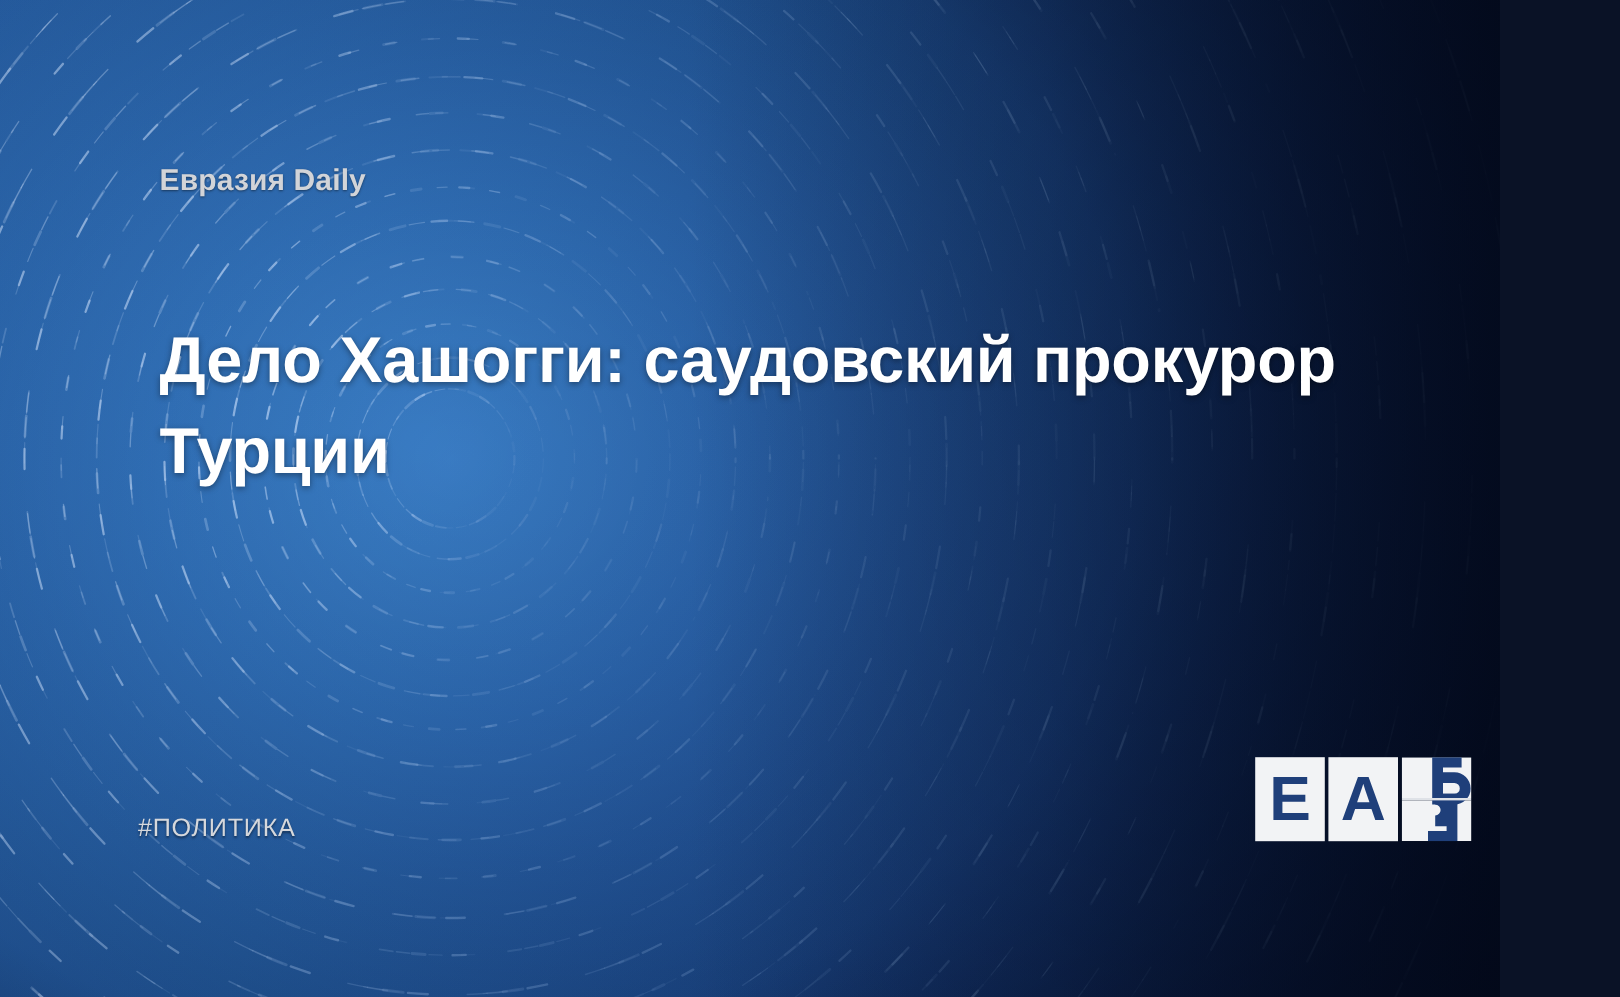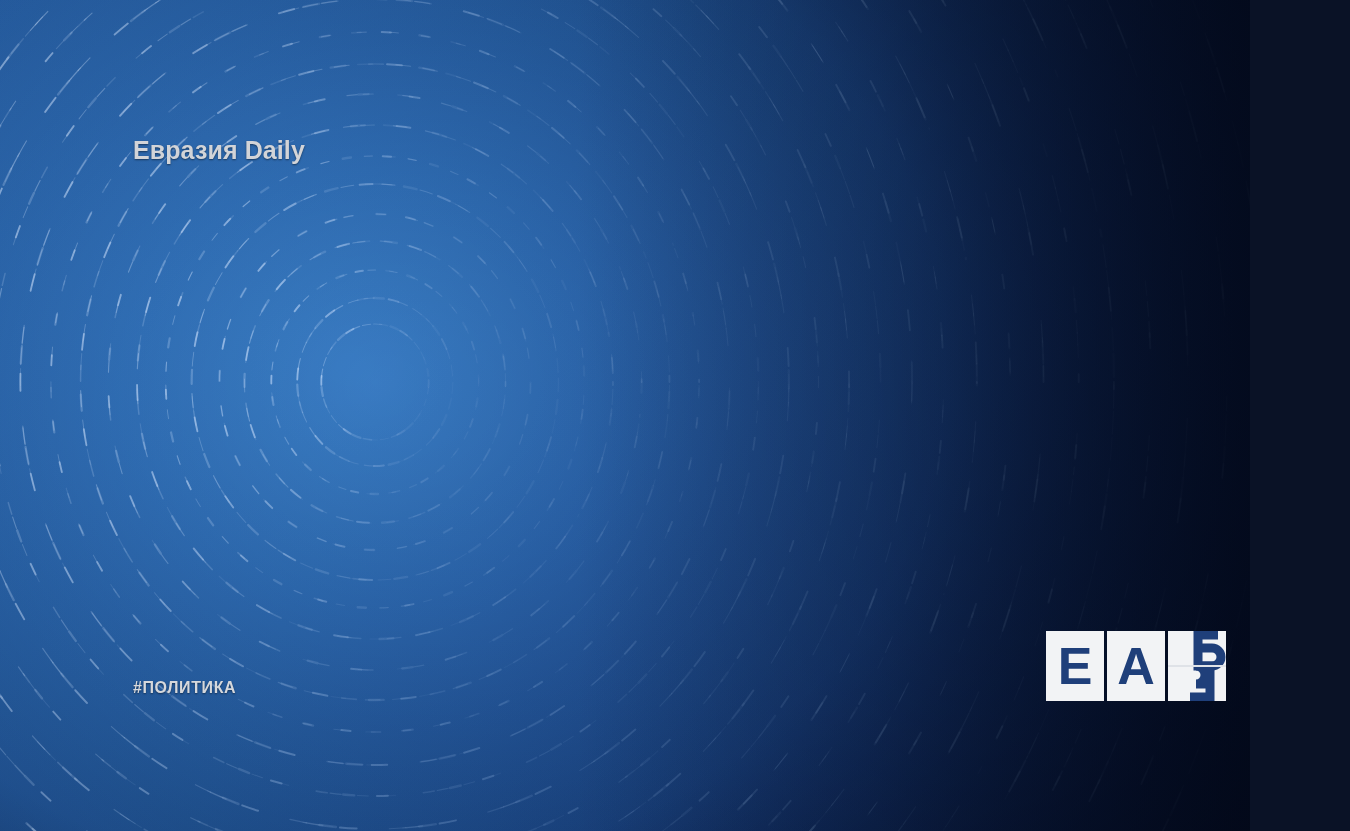--- a/index.html
+++ b/index.html
@@ -90,24 +90,24 @@
     line-height: 76px;
     font-weight: bold;
     color: #ffffff;
     letter-spacing: -0.2px;
     text-shadow: 0 2px 5px rgba(0,0,0,0.40);
   }
   .headline .hl-line { display: block; white-space: nowrap; }
 
   .hashtag {
     position: absolute;
-    left: 133px;
+    left: 115px;
     top: 679px;
-    font-size: 16px;
-    font-weight: bold;
+    font-size: 21px;
+    font-weight: normal;
     letter-spacing: 0.6px;
     color: #d6d8dc;
     text-shadow: 0 1px 2px rgba(0,0,0,0.45);
     white-space: nowrap;
   }
 
   
   .logo {
     position: absolute;
     left: 1046px;
@@ -206,20 +206,22 @@
       </g>
     </svg>
   </div>
 
   <div class="bg-vignette"></div>
   <div class="bg-dark-right"></div>
 
   <div class="brand">Евразия Daily</div>
 
   <h1 class="headline">
+    <span class="hl-line">Дело Хашогги: саудовский прокурор</span>
+    <span class="hl-line">Турции</span>
   </h1>
 
   <div class="hashtag">#ПОЛИТИКА</div>
 
   <div class="logo">
     <div class="logo-tile tile-letter">E</div>
     <div class="logo-tile tile-letter">A</div>
     <div class="logo-tile tile-mark">
       <svg width="74" height="70" viewBox="0 0 74 70" xmlns="http://www.w3.org/2000/svg">
 

